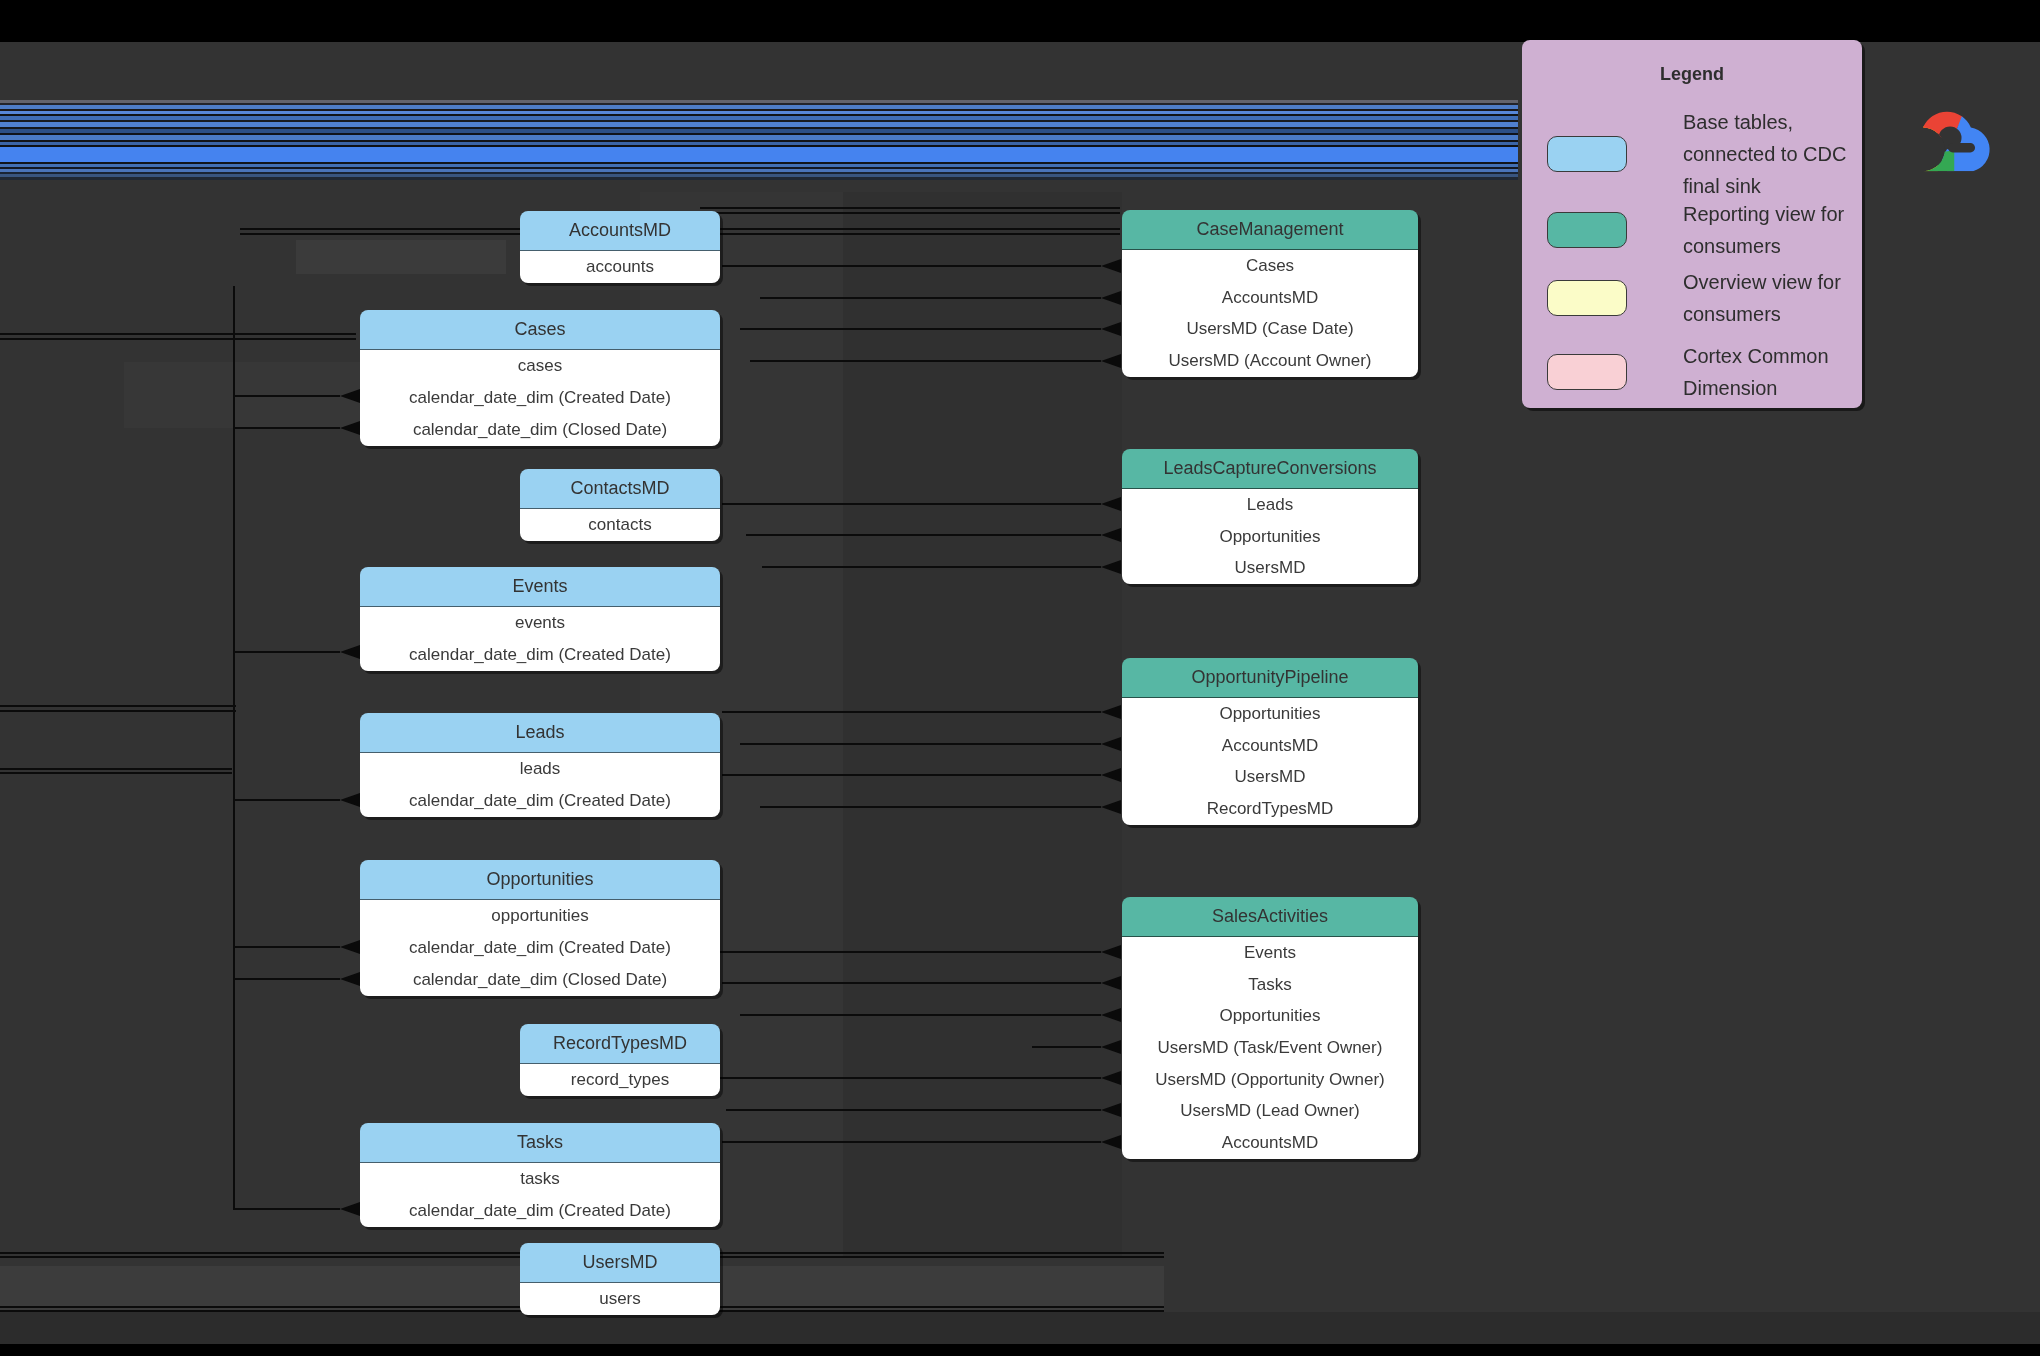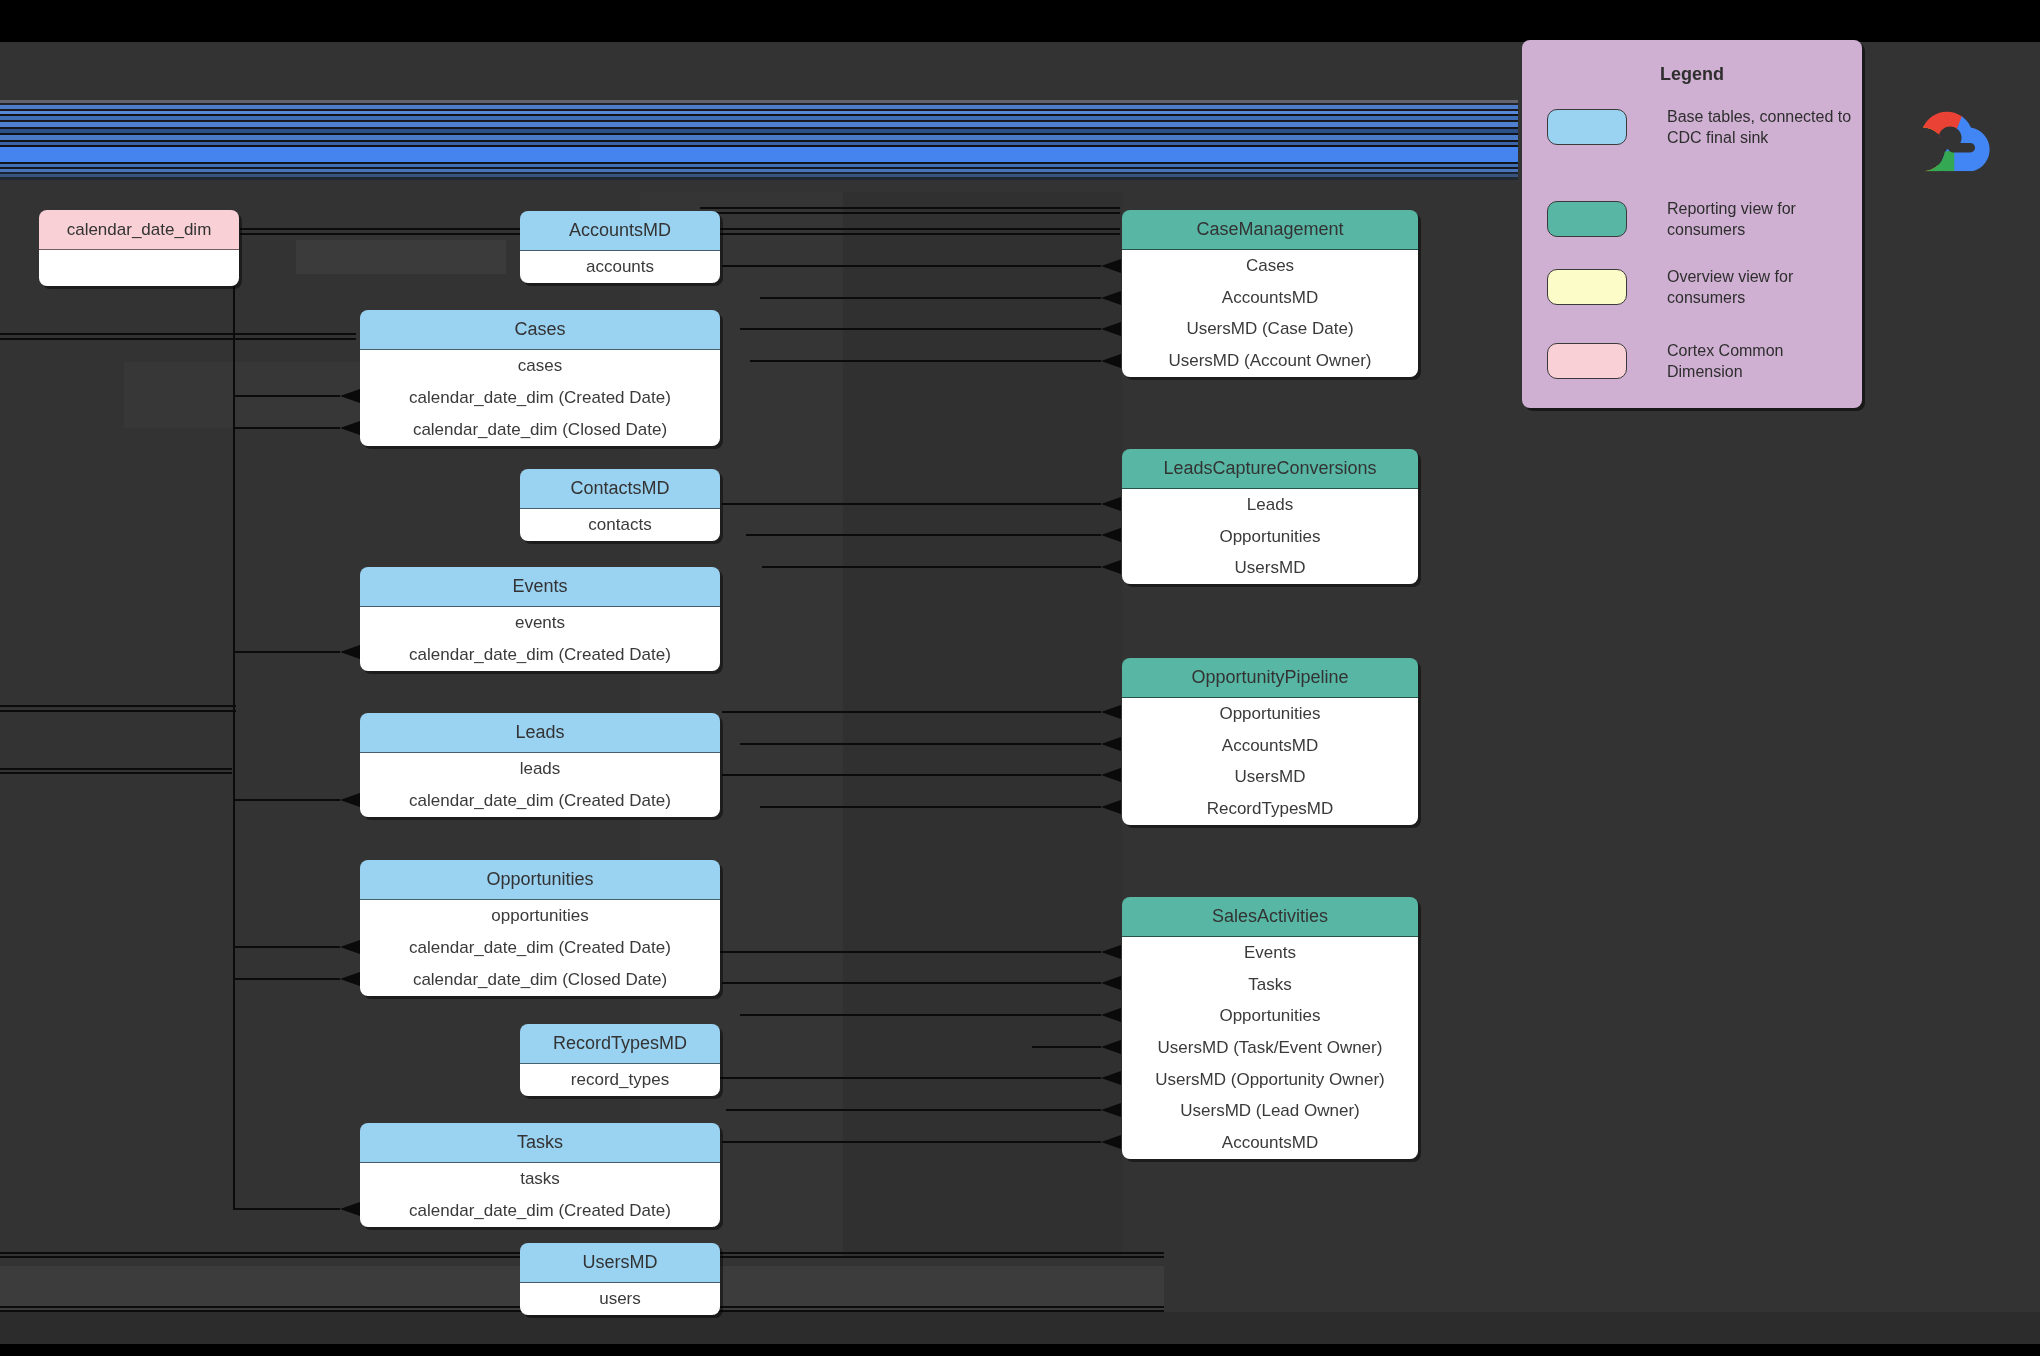--- a/index.html
+++ b/index.html
@@ -39,21 +39,21 @@
   .rowv{height:31.7px;}
   .empty-bd{height:36px;}
   
   .legend{position:absolute;left:1522px;top:40px;width:340px;height:368px;background:#cfb0d2;
           border-radius:8px;box-shadow:3px 3px 0 rgba(0,0,0,.5);z-index:3;}
   .legend-title{text-align:center;font-size:18px;font-weight:bold;color:#2e2e2e;margin-top:24px;}
   .legend-item{position:absolute;left:25px;display:flex;align-items:center;}
   .swatch{width:78px;height:34px;border-radius:10px;border:1.5px solid #3a3a3a;flex:0 0 auto;}
   .sw-blue{background:#9ad2f2;} .sw-teal{background:#57b7a4;}
   .sw-yellow{background:#fbfcc8;} .sw-pink{background:#f9d0d5;}
-  .legend-label{margin-left:40px;width:185px;font-size:16px;line-height:21px;color:#2e2e2e;}
+  .legend-label{margin-left:56px;width:185px;font-size:20px;line-height:32px;color:#2e2e2e;}
   .logo{position:absolute;left:1896px;top:96px;width:104px;height:90px;z-index:3;}
   .layer{position:absolute;inset:0;z-index:1;}
 </style>
 </head>
 <body>
 
 <div class="stage">
 
   <div class="bar bar-top"></div>
   <div class="patch" style="left:843px;top:192px;width:279px;height:1064px;background:#303030;"></div>
@@ -126,24 +126,20 @@
       <div class="ah" style="left: 1101px; top: 800px;"></div>
       <div class="ah" style="left: 1101px; top: 945px;"></div>
       <div class="ah" style="left: 1101px; top: 976px;"></div>
       <div class="ah" style="left: 1101px; top: 1008px;"></div>
       <div class="ah" style="left: 1101px; top: 1040px;"></div>
       <div class="ah" style="left: 1101px; top: 1071px;"></div>
       <div class="ah" style="left: 1101px; top: 1103px;"></div>
       <div class="ah" style="left: 1101px; top: 1135px;"></div>
     </div>
 
-  <div class="tbl w200 hd-pink" style="left:39px;top:210px">
-    <div class="hd" style="font-size:17px">calendar_date_dim</div>
-    <div class="bd empty-bd"></div>
-  </div>
 
   <div class="tbl w200 hd-blue" style="left:520px;top:211px">
     <div class="hd">AccountsMD</div>
     <div class="bd">
         <div class="row">accounts</div>
       </div>
   </div>
 
   <div class="tbl w360 hd-blue" style="left:360px;top:310px">
     <div class="hd">Cases</div>

